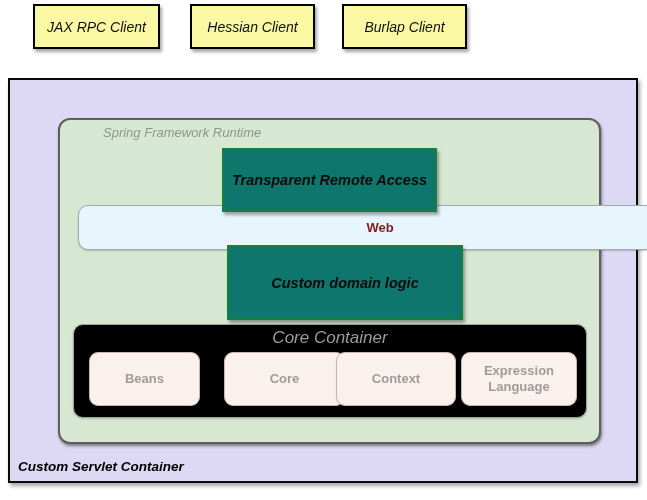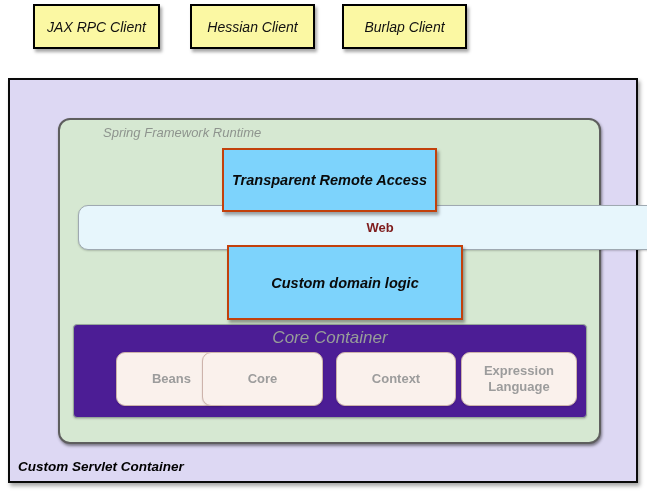--- a/index.html
+++ b/index.html
@@ -101,23 +101,23 @@
     z-index: 1;
   }
 
   
   .core-container {
     position: absolute;
     left: 13px;
     top: 204px;
     width: 514px;
     height: 94px;
-    background: #4c1d95;
+    background: #000000;
     border: 1px solid #97A79B;
-    border-radius: 4px;
+    border-radius: 10px;
     box-shadow: 0 1px 2px rgba(0,0,0,0.2);
     z-index: 1;
   }
   .core-container-label {
     position: absolute;
     top: 3px;
     left: 0;
     width: 100%;
     text-align: center;
     font-style: italic;
@@ -135,30 +135,30 @@
     display: flex;
     align-items: center;
     justify-content: center;
     text-align: center;
     font-weight: bold;
     font-size: 13px;
     line-height: 1.2;
     color: #9C9C9C;
     padding: 0 8px;
   }
-  .module-1 { left: 15px;  width: 111px; margin-left: 27px; }
-  .module-2 { left: 128px; width: 121px; }
+  .module-1 { left: 15px;  width: 111px; }
+  .module-2 { left: 150px; width: 121px; }
   .module-3 { left: 262px; width: 120px; }
   .module-4 { left: 387px; width: 116px; }
 
   
   .callout {
     position: absolute;
-    background: #7dd3fc;
-    border: 2px solid #c2410c;
+    background: #0f766e;
+    border: 2px solid #15803d;
     box-shadow: 2px 3px 3px rgba(0,0,0,0.35);
     display: flex;
     align-items: center;
     justify-content: center;
     font-weight: bold;
     font-style: italic;
     font-size: 14.5px;
     color: #0a0a0a;
     white-space: nowrap;
     z-index: 5;

